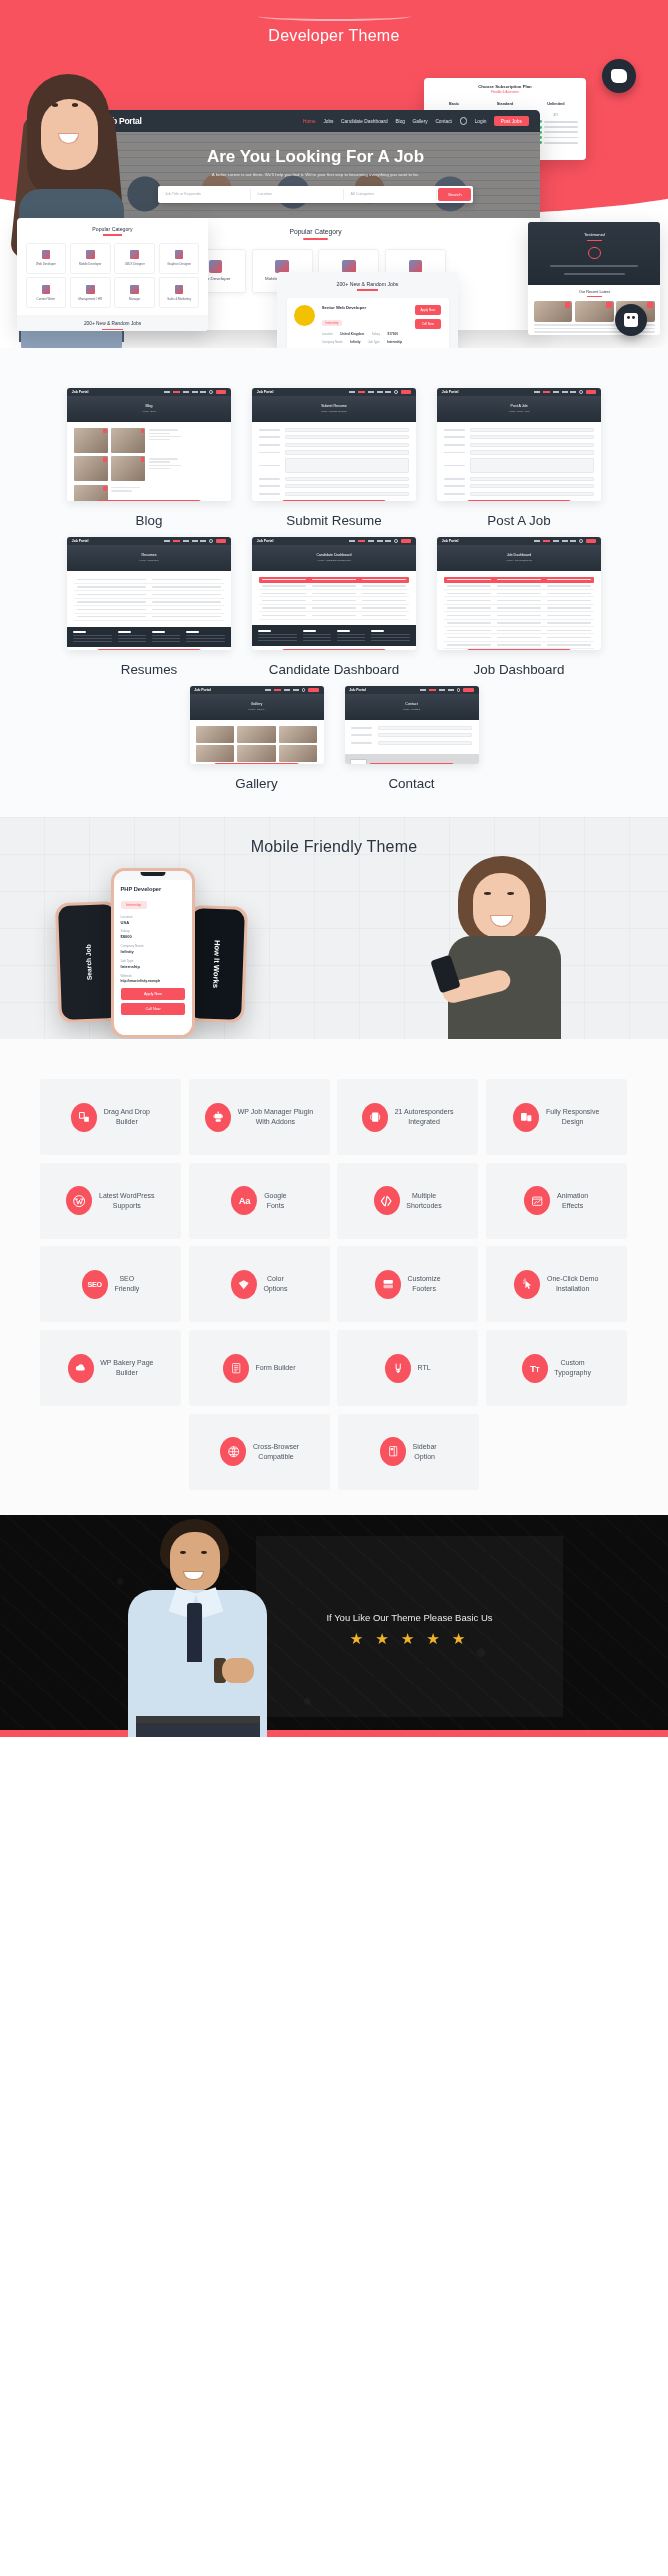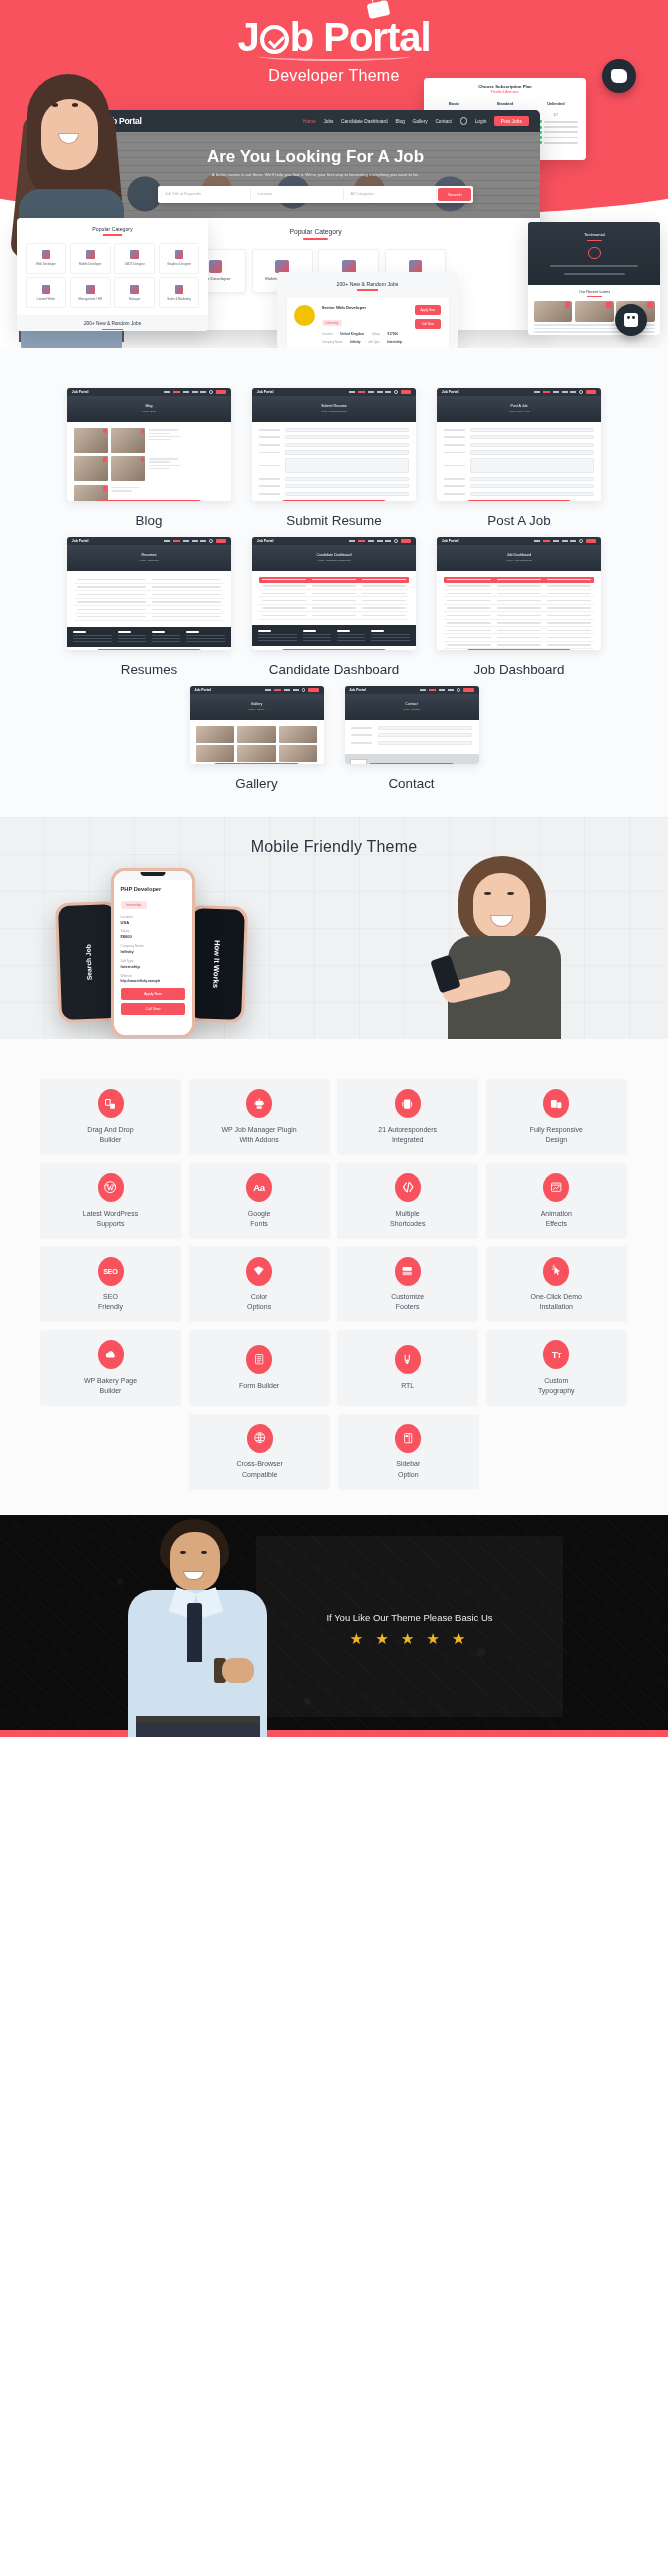--- a/index.html
+++ b/index.html
@@ -373,21 +373,21 @@
   .mw-body{ position:absolute; left:19px; top:80px; width:113px;height:105px;background:#4e4e48;border-radius:23px 23px 0 0;}
   .mw-arm{ position:absolute; left:13.4px; top:120px; width:69px;height:21px;background:#f3c9ad;border-radius:11.5px;transform:rotate(-14deg);}
   .mw-phone{ position:absolute; left:5.7px; top:101px; width:21px;height:34px;background:#1b2027;border-radius:3.8px;transform:rotate(-18deg);}
   .mw-neck{ position:absolute; left:69px; top:82px; width:1.9px;height:21px;background:#c8a463;}
 
   
   .features{ background:#fbfbfc; padding: 23px 0 25px; }
   .feat-grid{ display:flex; flex-wrap:wrap; gap:7.6px; width: 588px; margin: 17px auto 0; }
   .feat{
     width: 141px; height: 76px; background:#f3f4f5; border-radius:2.9px;
-    display:flex; flex-direction:column; align-items:center; justify-content:center; gap:6.7px;
+    display:flex; flex-direction:row; align-items:center; justify-content:center; gap:6.7px;
     padding: 5.7px;
   }
   .feat .circle{
     width: 26px; height: 29px; border-radius: 50%; background:#f9525f;
     display:flex;align-items:center;justify-content:center; color:#fff;
   }
   .feat .circle svg{ display:block; }
   .feat .circle .txt{ font-size:9.5px; font-weight:700; letter-spacing:-0.3px;}
   .feat .circle .txt.sm{ font-size:7.2px;}
   .feat .name{ font-size:7px; color:#4b5460; text-align:center; line-height:1.45; }
@@ -432,24 +432,20 @@
 </style>
 </head>
 <body>
 
 <div class="page">
 
   <section class="hero">
     <div class="hero-red"></div>
 
     <div class="hero-logo">
-      <div class="wordmark">
-        <span>J</span><span class="dot-o"></span><span>b Portal</span>
-        <span class="briefcase"></span>
-      </div>
       <span class="swoosh"></span>
       <div class="hero-sub">Developer Theme</div>
     </div>
 
     <div class="hero-pricing">
       <div class="hp-title">Choose Subscription Plan</div>
       <div class="hp-sub">Flexible &amp; Awesome</div>
       <div class="hp-cols">
         <div class="hp-col">
           <div class="hp-name">Basic</div>

